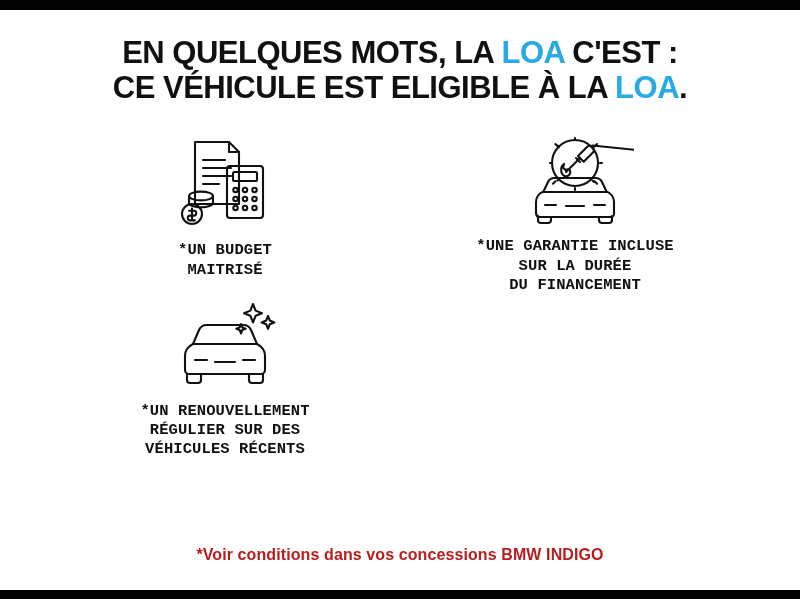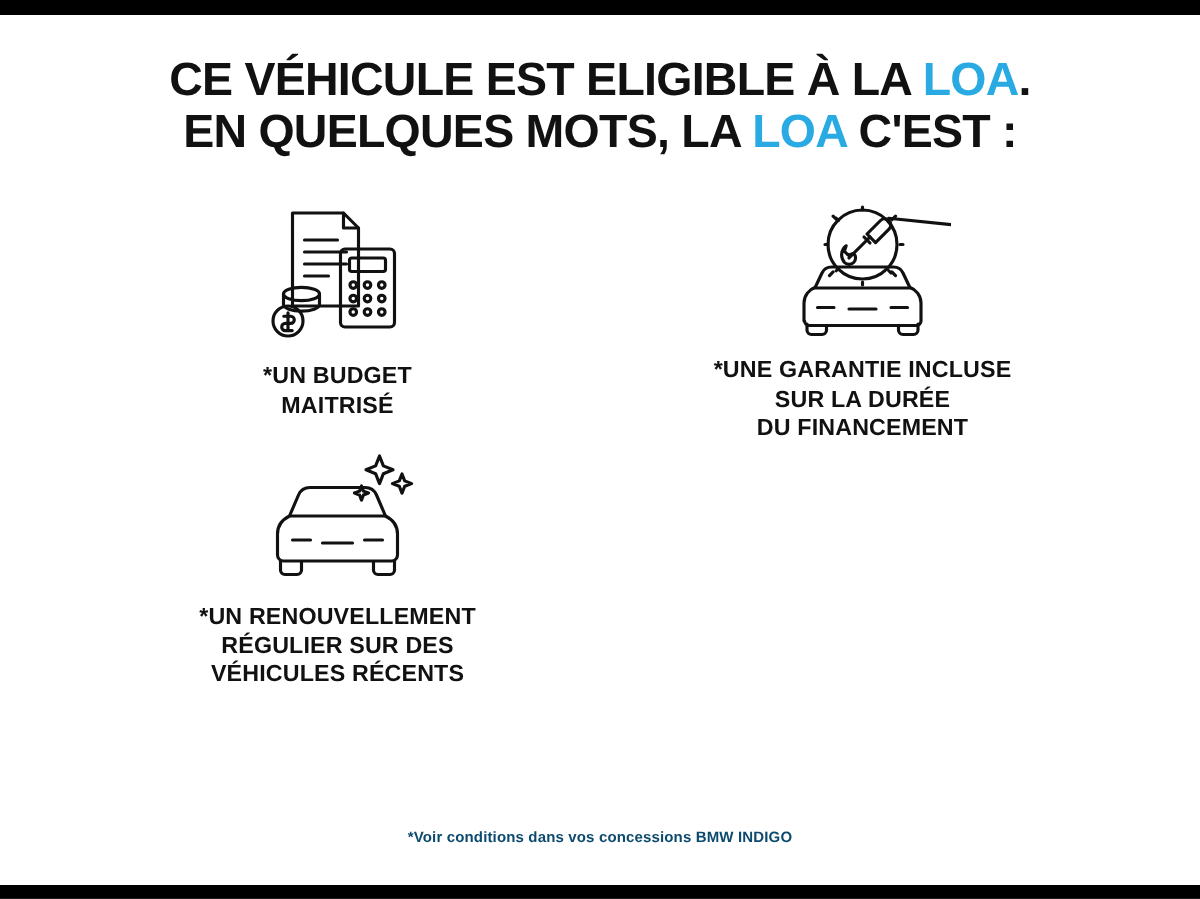--- a/index.html
+++ b/index.html
@@ -54,20 +54,21 @@
     grid-template-columns: 1fr 1fr;
     grid-template-rows: auto auto;
     justify-items: center;
   }
   .cell {
     width: 330px;
     display: flex;
     flex-direction: column;
     align-items: center;
     text-align: center;
+    font-family: Liberation Mono, monospace;
   }
   .icon-wrap {
     height: 100px;
     display: flex;
     align-items: center;
     justify-content: center;
   }
   .cell-label {
     margin-top: 6px;
     font-size: 15.5px;
@@ -79,38 +80,38 @@
   }
   .row2 .icon-wrap {
     height: 96px;
   }
   .footnote {
     position: absolute;
     bottom: 26px;
     left: 0;
     width: 100%;
     text-align: center;
-    font-size: 10px;
+    font-size: 16px;
     font-weight: bold;
-    color: #0c4a6e;
+    color: #b91c1c;
     letter-spacing: 0.1px;
   }
   svg {
     display: block;
   }
 </style>
 </head>
 <body>
 
 <div class="stage">
   <div class="canvas">
 
     <div class="headline">
+      <div class="line"><span>EN QUELQUES MOTS, LA </span><span class="hl-accent">LOA</span><span> C'EST :</span></div>
       <div class="line"><span>CE VÉHICULE EST ELIGIBLE À LA </span><span class="hl-accent">LOA</span><span>.</span></div>
-      <div class="line"><span>EN QUELQUES MOTS, LA </span><span class="hl-accent">LOA</span><span> C'EST :</span></div>
     </div>
 
     <div class="grid">
 
       <div class="cell">
         <div class="icon-wrap">
           <svg width="108" height="98" viewBox="0 0 108 98" fill="none" stroke="#111" stroke-width="2.1" stroke-linecap="round" stroke-linejoin="round">
 
             <path d="M24 6 h34 l10 10 v52 h-44 z"></path>
             <path d="M58 6 v10 h10"></path>

